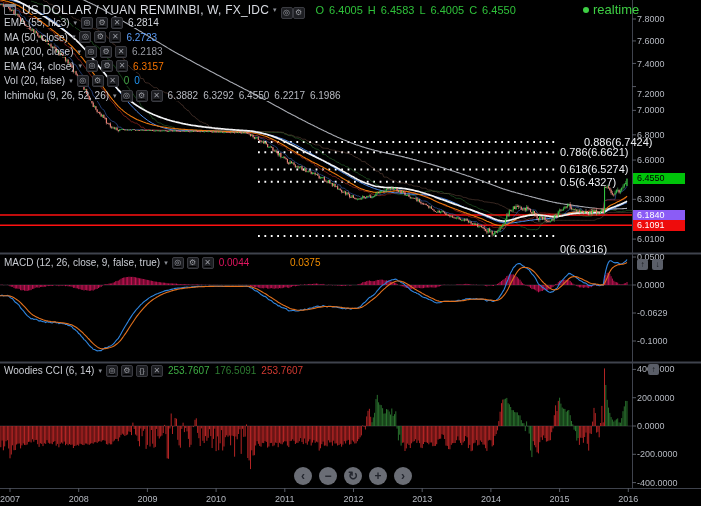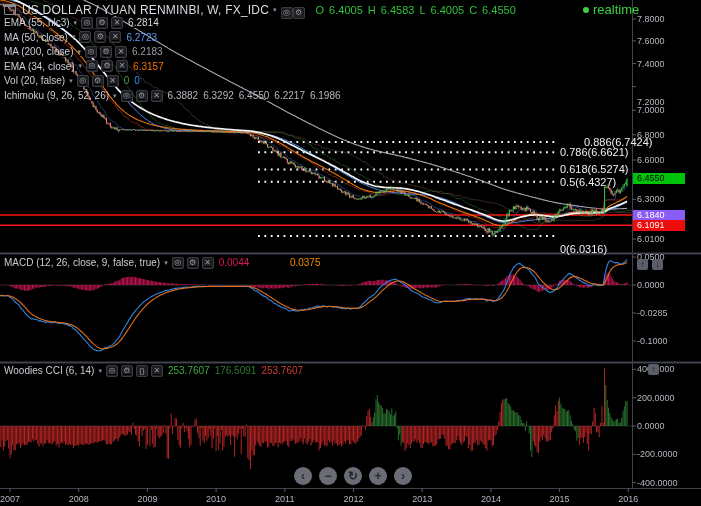--- a/index.html
+++ b/index.html
@@ -217,32 +217,32 @@
         <div class="fib" style="left: 584px; top: 136px;">0.886(6.7424)</div>
         <div class="fib" style="left: 560px; top: 146.1px;">0.786(6.6621)</div>
         <div class="fib" style="left: 560px; top: 163.4px;">0.618(6.5274)</div>
         <div class="fib" style="left: 560px; top: 175.7px;">0.5(6.4327)</div>
         <div class="fib" style="left: 560px; top: 243px;">0(6.0316)</div>
       </div>
     <div id="axisLabels">
         <div class="axlab" style="top: 14px;">7.8000</div>
         <div class="axlab" style="top: 35.9px;">7.6000</div>
         <div class="axlab" style="top: 58.5px;">7.4000</div>
-        <div class="axlab" style="top: 97px;">7.2000</div>
+        <div class="axlab" style="top: 89px;">7.2000</div>
         <div class="axlab" style="top: 105.4px;">7.0000</div>
         <div class="axlab" style="top: 129.8px;">6.8000</div>
         <div class="axlab" style="top: 155px;">6.6000</div>
         <div class="axlab" style="top: 194.3px;">6.3000</div>
         <div class="axlab" style="top: 234.1px;">6.0100</div>
         <div class="badge" style="top: 173.3px; background: rgb(0, 196, 10); color: rgb(0, 0, 0);">6.4550</div>
         <div class="badge" style="top: 209.5px; background: #8b5cf6; color: rgb(255, 255, 255);">6.1840</div>
         <div class="badge" style="top: 219.8px; background: rgb(238, 12, 12); color: rgb(255, 255, 255);">6.1091</div>
         <div class="axlab" style="top: 252px;">0.0500</div>
         <div class="axlab" style="top: 280px;">0.0000</div>
-        <div class="axlab" style="top: 308px;">-0.0285</div>
+        <div class="axlab" style="top: 308px;">-0.0629</div>
         <div class="axlab" style="top: 336px; text-align: center;">-0.1000</div>
         <div class="axlab" style="top: 364.4px;">400.0000</div>
         <div class="axlab" style="top: 392.7px;">200.0000</div>
         <div class="axlab" style="top: 421px;">0.0000</div>
         <div class="axlab" style="top: 449.3px;">-200.0000</div>
         <div class="axlab" style="top: 477.6px;">-400.0000</div>
       </div>
     <div id="yearLabels">
         <div class="yr" style="left: -10px;">2007</div>
         <div class="yr" style="left: 58.7px;">2008</div>

